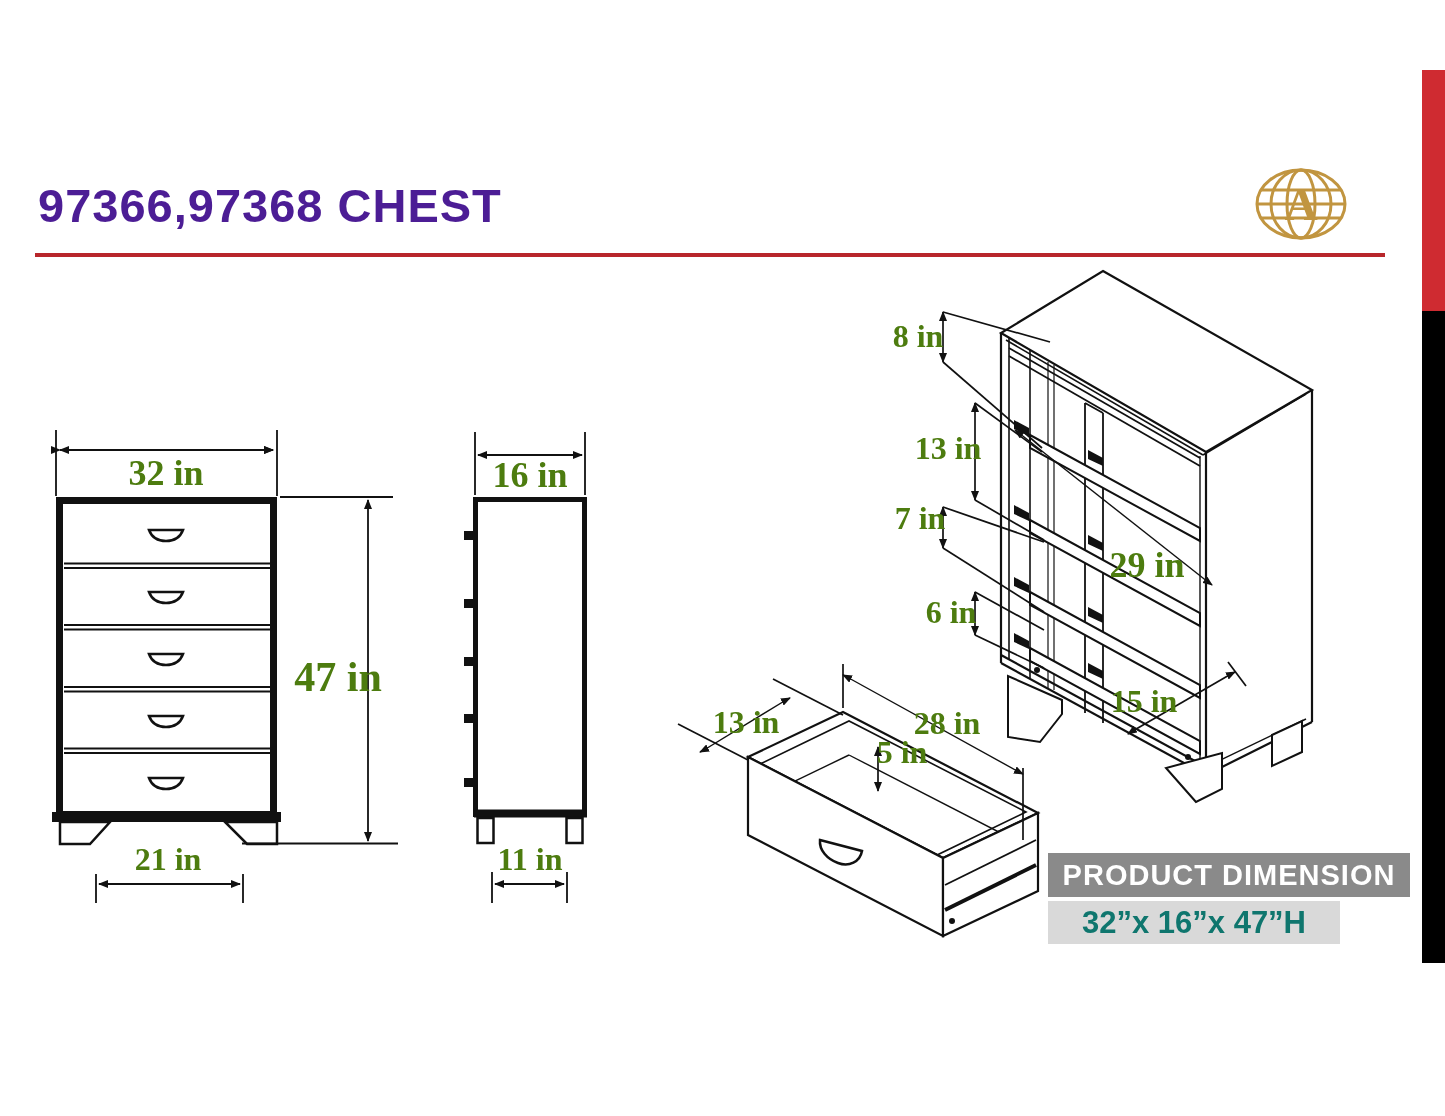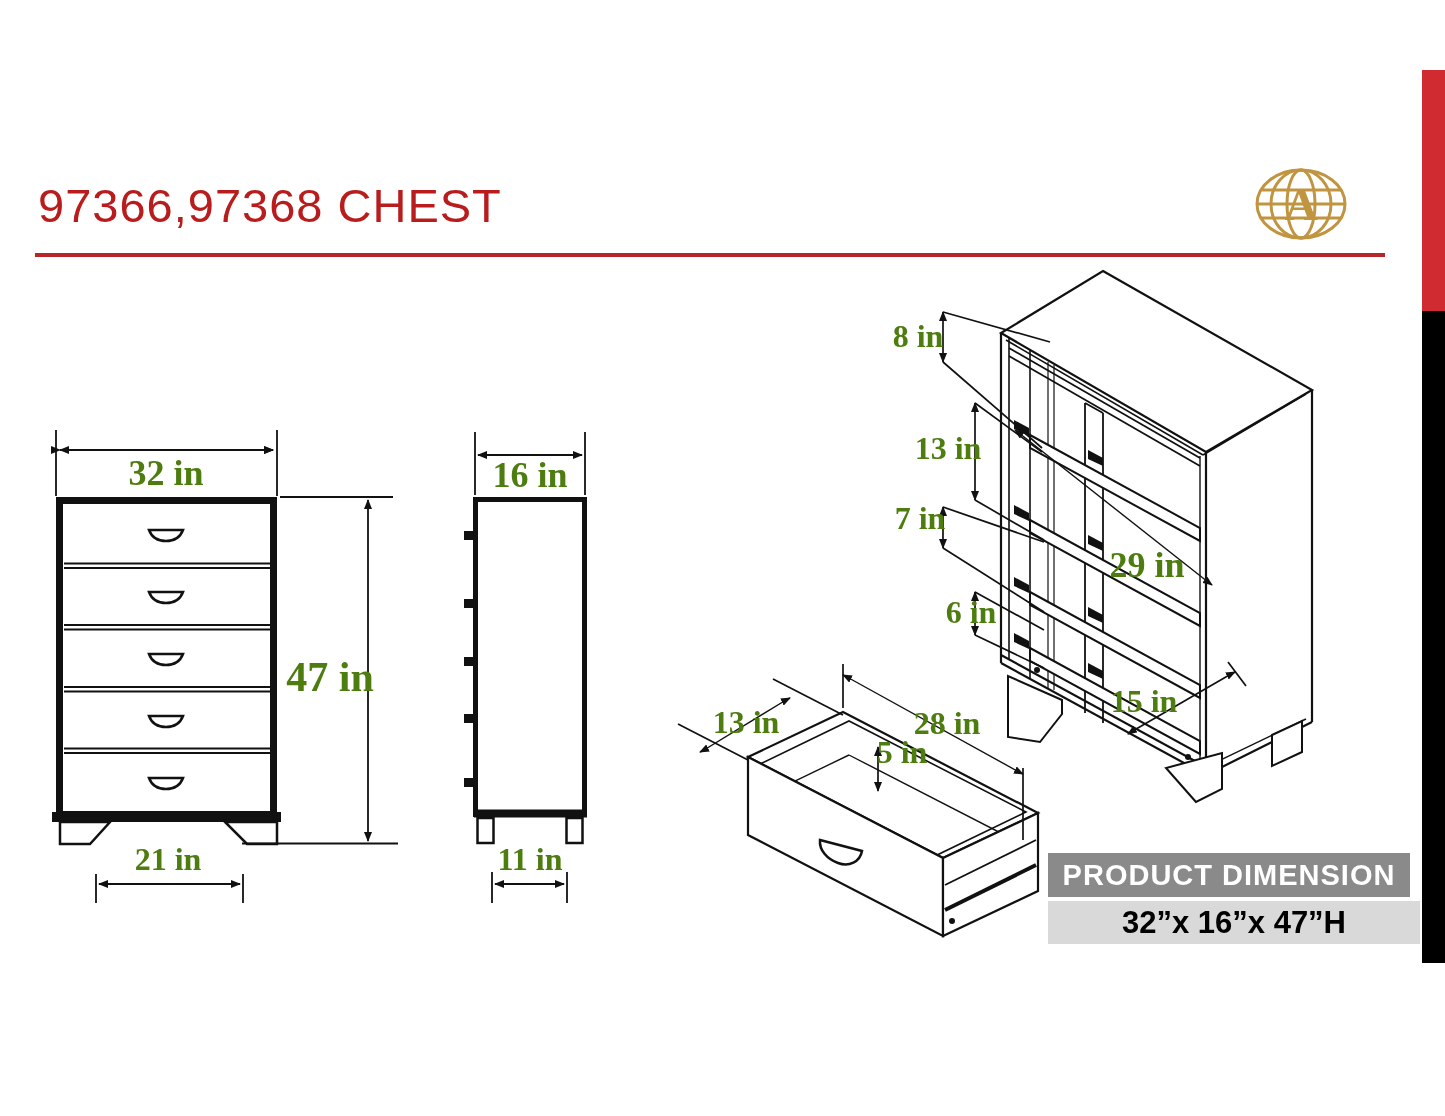--- a/index.html
+++ b/index.html
@@ -1,34 +1,34 @@
 <!DOCTYPE html>
 <html><head>
 <meta charset="utf-8">
 <style>
   html,body{margin:0;padding:0;background:#ffffff;}
   body{width:1445px;height:1116px;position:relative;overflow:hidden;
        font-family:"Liberation Sans",sans-serif;}
   .abs{position:absolute;}
-  #title{left:38px;top:178px;font-size:47px;font-weight:400;letter-spacing:1px;
-         color:#b91c1c;white-space:nowrap;}
+  #title{left:38px;top:178px;font-size:47px;font-weight:700;letter-spacing:1px;
+         color:#4c1d95;white-space:nowrap;}
   #rule{left:35px;top:253px;width:1350px;height:4px;background:#b8262b;}
   #red-bar{left:1422px;top:70px;width:23px;height:241px;background:#cf2b31;}
   #black-bar{left:1422px;top:311px;width:23px;height:652px;background:#000;}
   svg{position:absolute;left:0;top:0;}
   .dim{position:absolute;transform:translate(-50%,-50%);color:#4d7c0f;
        font-family:"Liberation Serif",serif;font-weight:700;font-size:32px;
        white-space:nowrap;line-height:1;}
-  .dim.big{font-size:42px;}
+  .dim.big{font-size:42px;margin-left:8px;}
   .dim.med{font-size:36px;margin-top:37px;}
   #pd-header{left:1048px;top:853px;width:362px;height:44px;background:#8a8a8a;
       color:#ffffff;font-weight:700;font-size:29px;display:flex;
       align-items:center;justify-content:center;letter-spacing:1px;}
-  #pd-value{left:1048px;top:901px;width:372px;height:43px;background:#d9d9d9;
-      color:#000000;font-weight:700;font-size:31px;display:flex;
+  #pd-value{left:1048px;top:901px;width:292px;height:43px;background:#d9d9d9;
+      color:#0f766e;font-weight:700;font-size:31px;display:flex;
       align-items:center;justify-content:center;}
 </style>
 </head>
 <body>
 
 <div id="title" class="abs">97366,97368 CHEST</div>
 <div id="rule" class="abs"></div>
 <div id="red-bar" class="abs"></div>
 <div id="black-bar" class="abs"></div>
 
@@ -231,21 +231,21 @@
 <div class="dim med" style="left:166px;top:436px;">32 in</div>
 <div class="dim big" style="left:330px;top:677px;">47 in</div>
 <div class="dim" style="left:168px;top:859px;">21 in</div>
 
 <div class="dim med" style="left:530px;top:438px;">16 in</div>
 <div class="dim" style="left:530px;top:859px;">11 in</div>
 
 <div class="dim" style="left:918px;top:336px;">8 in</div>
 <div class="dim" style="left:948px;top:448px;">13 in</div>
 <div class="dim" style="left:920px;top:518px;">7 in</div>
-<div class="dim" style="left:951px;top:612px;margin-left:20px;">6 in</div>
+<div class="dim" style="left:951px;top:612px;">6 in</div>
 <div class="dim med" style="left:1147px;top:528px;">29 in</div>
 <div class="dim" style="left:1136px;top:701px;margin-left:8px;">15 in</div>
 
 <div class="dim" style="left:746px;top:722px;">13 in</div>
 <div class="dim" style="left:947px;top:711px;margin-top:12px;">28 in</div>
 <div class="dim" style="left:858px;top:752px;margin-left:44px;">5 in</div>
 
 <div id="pd-header" class="abs">PRODUCT DIMENSION</div>
 <div id="pd-value" class="abs">32”x 16”x 47”H</div>
 

